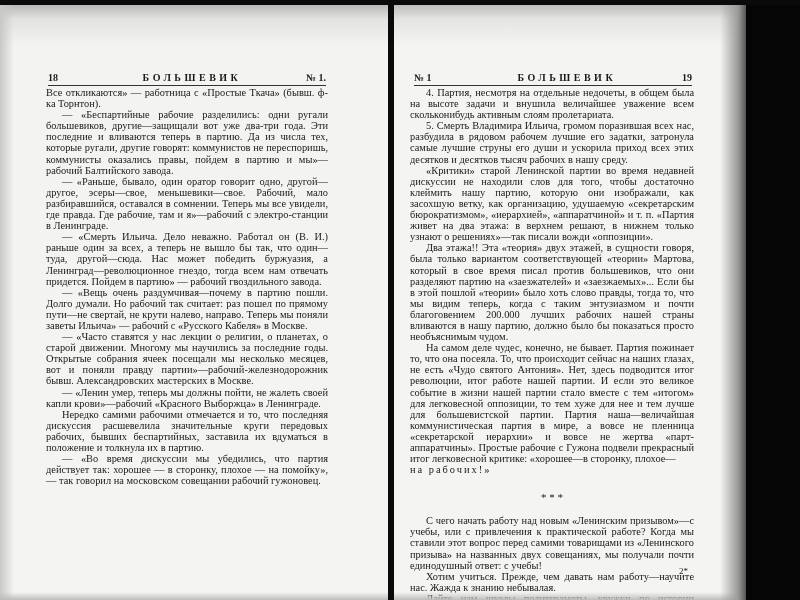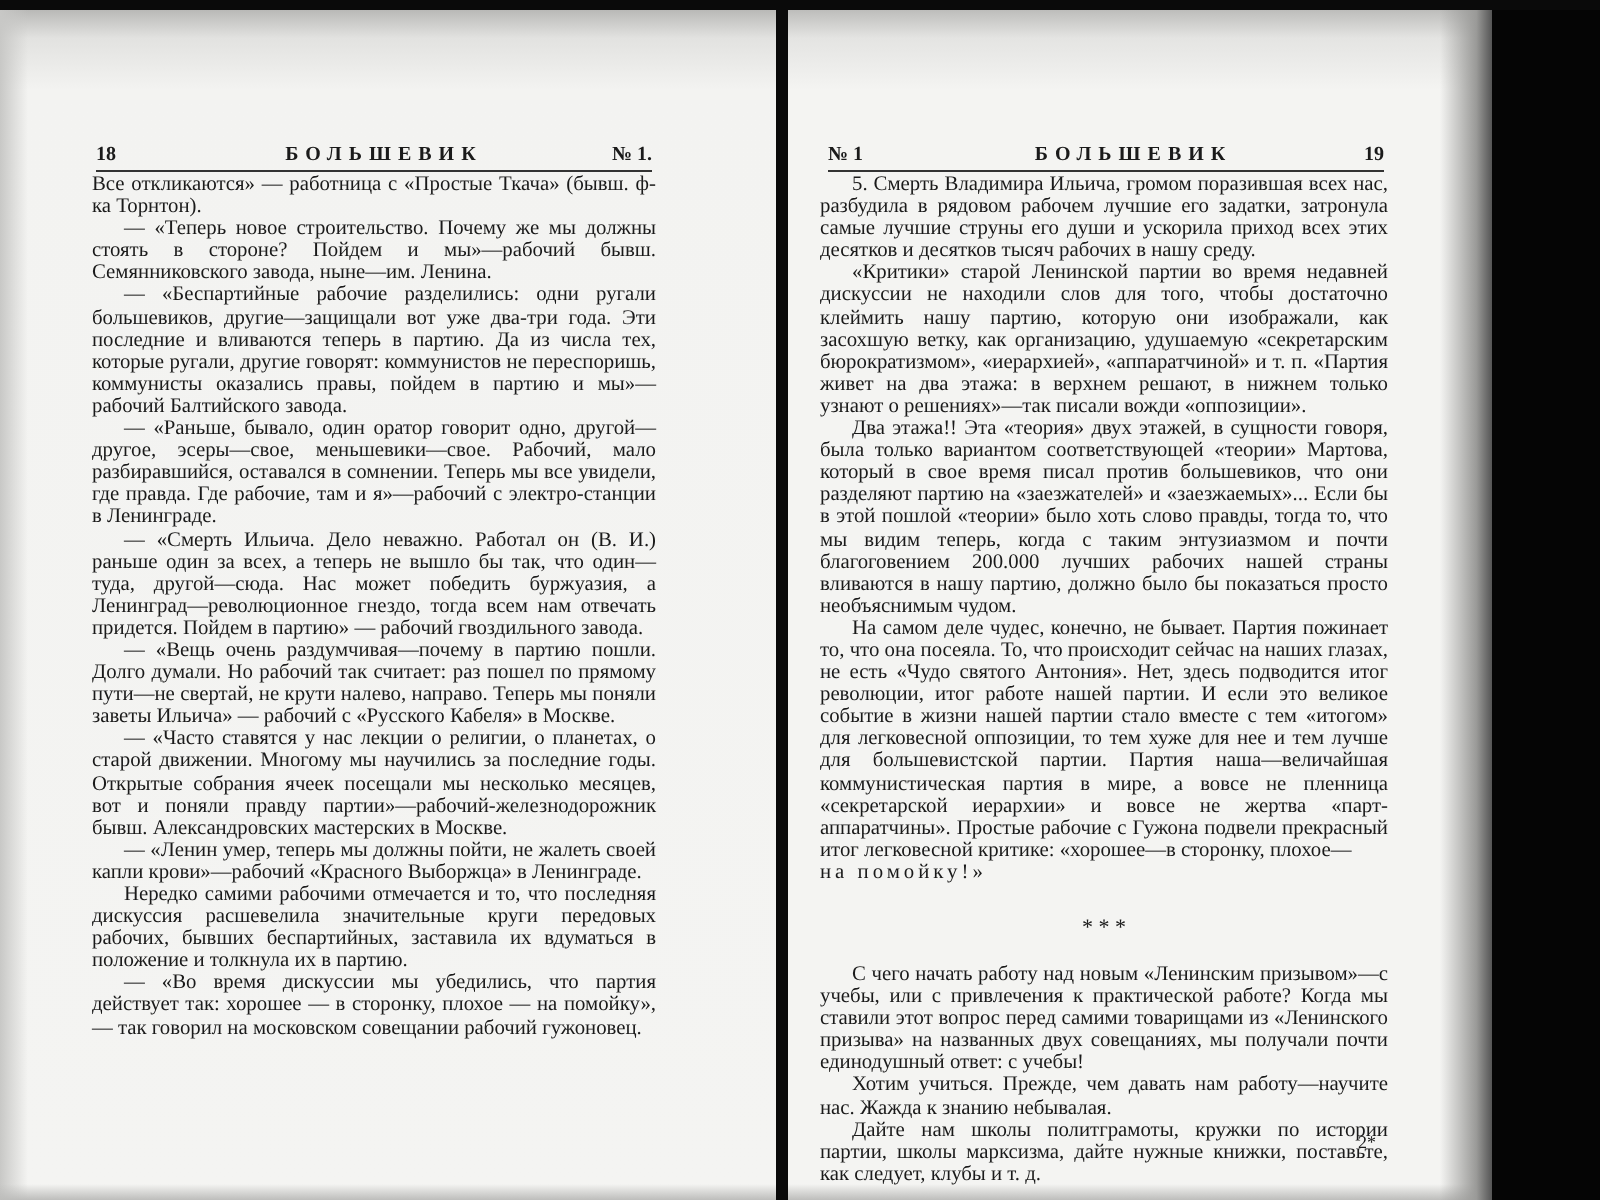--- a/index.html
+++ b/index.html
@@ -72,46 +72,46 @@
 <div class="spread">
 
   <div class="page page-left">
     <div class="running-head">
       <span>18</span>
       <span class="journal-title">БОЛЬШЕВИК</span>
       <span>№ 1.</span>
     </div>
     <div class="text-block" id="left-text">
         <p>Все откликаются» — работница с «Простые Ткача» (бывш. ф-ка Торнтон).</p>
-        <p class="ind">— «Теперь новое строительство. Почему же мы должны стоять в стороне? Пойдем и мы»—рабочий бывш. Семянниковского завода, ныне—им. Ленина.</p>
         <p class="ind">— «Беспартийные рабочие разделились: одни ругали большевиков, другие—защищали вот уже два-три года. Эти последние и вливаются теперь в партию. Да из числа тех, которые ругали, другие говорят: коммунистов не переспоришь, коммунисты оказались правы, пойдем в партию и мы»—рабочий Балтийского завода.</p>
         <p class="ind">— «Раньше, бывало, один оратор говорит одно, другой—другое, эсеры—свое, меньшевики—свое. Рабочий, мало разбиравшийся, оставался в сомнении. Теперь мы все увидели, где правда. Где рабочие, там и я»—рабочий с электро-станции в Ленинграде.</p>
         <p class="ind">— «Смерть Ильича. Дело неважно. Работал он (В. И.) раньше один за всех, а теперь не вышло бы так, что один—туда, другой—сюда. Нас может победить буржуазия, а Ленинград—революционное гнездо, тогда всем нам отвечать придется. Пойдем в партию» — рабочий гвоздильного завода.</p>
         <p class="ind">— «Вещь очень раздумчивая—почему в партию пошли. Долго думали. Но рабочий так считает: раз пошел по прямому пути—не свертай, не крути налево, направо. Теперь мы поняли заветы Ильича» — рабочий с «Русского Кабеля» в Москве.</p>
         <p class="ind">— «Часто ставятся у нас лекции о религии, о планетах, о старой движении. Многому мы научились за последние годы. Открытые собрания ячеек посещали мы несколько месяцев, вот и поняли правду партии»—рабочий-железнодорожник бывш. Александровских мастерских в Москве.</p>
         <p class="ind">— «Ленин умер, теперь мы должны пойти, не жалеть своей капли крови»—рабочий «Красного Выборжца» в Ленинграде.</p>
         <p class="ind">Нередко самими рабочими отмечается и то, что последняя дискуссия расшевелила значительные круги передовых рабочих, бывших беспартийных, заставила их вдуматься в положение и толкнула их в партию.</p>
         <p class="ind">— «Во время дискуссии мы убедились, что партия действует так: хорошее — в сторонку, плохое — на помойку», — так говорил на московском совещании рабочий гужоновец.</p>
       </div>
     <div class="bottom-shade"></div>
   </div>
 
   <div class="page page-right">
     <div class="running-head">
       <span>№ 1</span>
       <span class="journal-title">БОЛЬШЕВИК</span>
       <span>19</span>
     </div>
     <div class="text-block">
       <div id="right-before">
+          <p class="ind">4. Партия, несмотря на отдельные недочеты, в общем была на высоте задачи и внушила величайшее уважение всем скольконибудь активным слоям пролетариата.</p>
           <p class="ind">5. Смерть Владимира Ильича, громом поразившая всех нас, разбудила в рядовом рабочем лучшие его задатки, затронула самые лучшие струны его души и ускорила приход всех этих десятков и десятков тысяч рабочих в нашу среду.</p>
           <p class="ind">«Критики» старой Ленинской партии во время недавней дискуссии не находили слов для того, чтобы достаточно клеймить нашу партию, которую они изображали, как засохшую ветку, как организацию, удушаемую «секретарским бюрократизмом», «иерархией», «аппаратчиной» и т. п. «Партия живет на два этажа: в верхнем решают, в нижнем только узнают о решениях»—так писали вожди «оппозиции».</p>
           <p class="ind">Два этажа!! Эта «теория» двух этажей, в сущности говоря, была только вариантом соответствующей «теории» Мартова, который в свое время писал против большевиков, что они разделяют партию на «заезжателей» и «заезжаемых»... Если бы в этой пошлой «теории» было хоть слово правды, тогда то, что мы видим теперь, когда с таким энтузиазмом и почти благоговением 200.000 лучших рабочих нашей страны вливаются в нашу партию, должно было бы показаться просто необъяснимым чудом.</p>
           <p class="ind">На самом деле чудес, конечно, не бывает. Партия пожинает то, что она посеяла. То, что происходит сейчас на наших глазах, не есть «Чудо святого Антония». Нет, здесь подводится итог революции, итог работе нашей партии. И если это великое событие в жизни нашей партии стало вместе с тем «итогом» для легковесной оппозиции, то тем хуже для нее и тем лучше для большевистской партии. Партия наша—величайшая коммунистическая партия в мире, а вовсе не пленница «секретарской иерархии» и вовсе не жертва «парт-аппаратчины». Простые рабочие с Гужона подвели прекрасный итог легковесной критике: «хорошее—в сторонку, плохое—</p>
-          <span class="spaced" style="display: block;">на помойку!»</span>
+          <span class="spaced" style="display: block;">на рабочих!»</span>
         </div>
       <div class="asterism">* * *</div>
       <div id="right-after">
           <p class="ind">С чего начать работу над новым «Ленинским призывом»—с учебы, или с привлечения к практической работе? Когда мы ставили этот вопрос перед самими товарищами из «Ленинского призыва» на названных двух совещаниях, мы получали почти единодушный ответ: с учебы!</p>
           <p class="ind">Хотим учиться. Прежде, чем давать нам работу—научите нас. Жажда к знанию небывалая.</p>
           <p class="ind">Дайте нам школы политграмоты, кружки по истории партии, школы марксизма, дайте нужные книжки, поставьте, как следует, клубы и т. д.</p>
         </div>
     </div>
     <div class="signature">2*</div>
     <div class="bottom-shade"></div>

